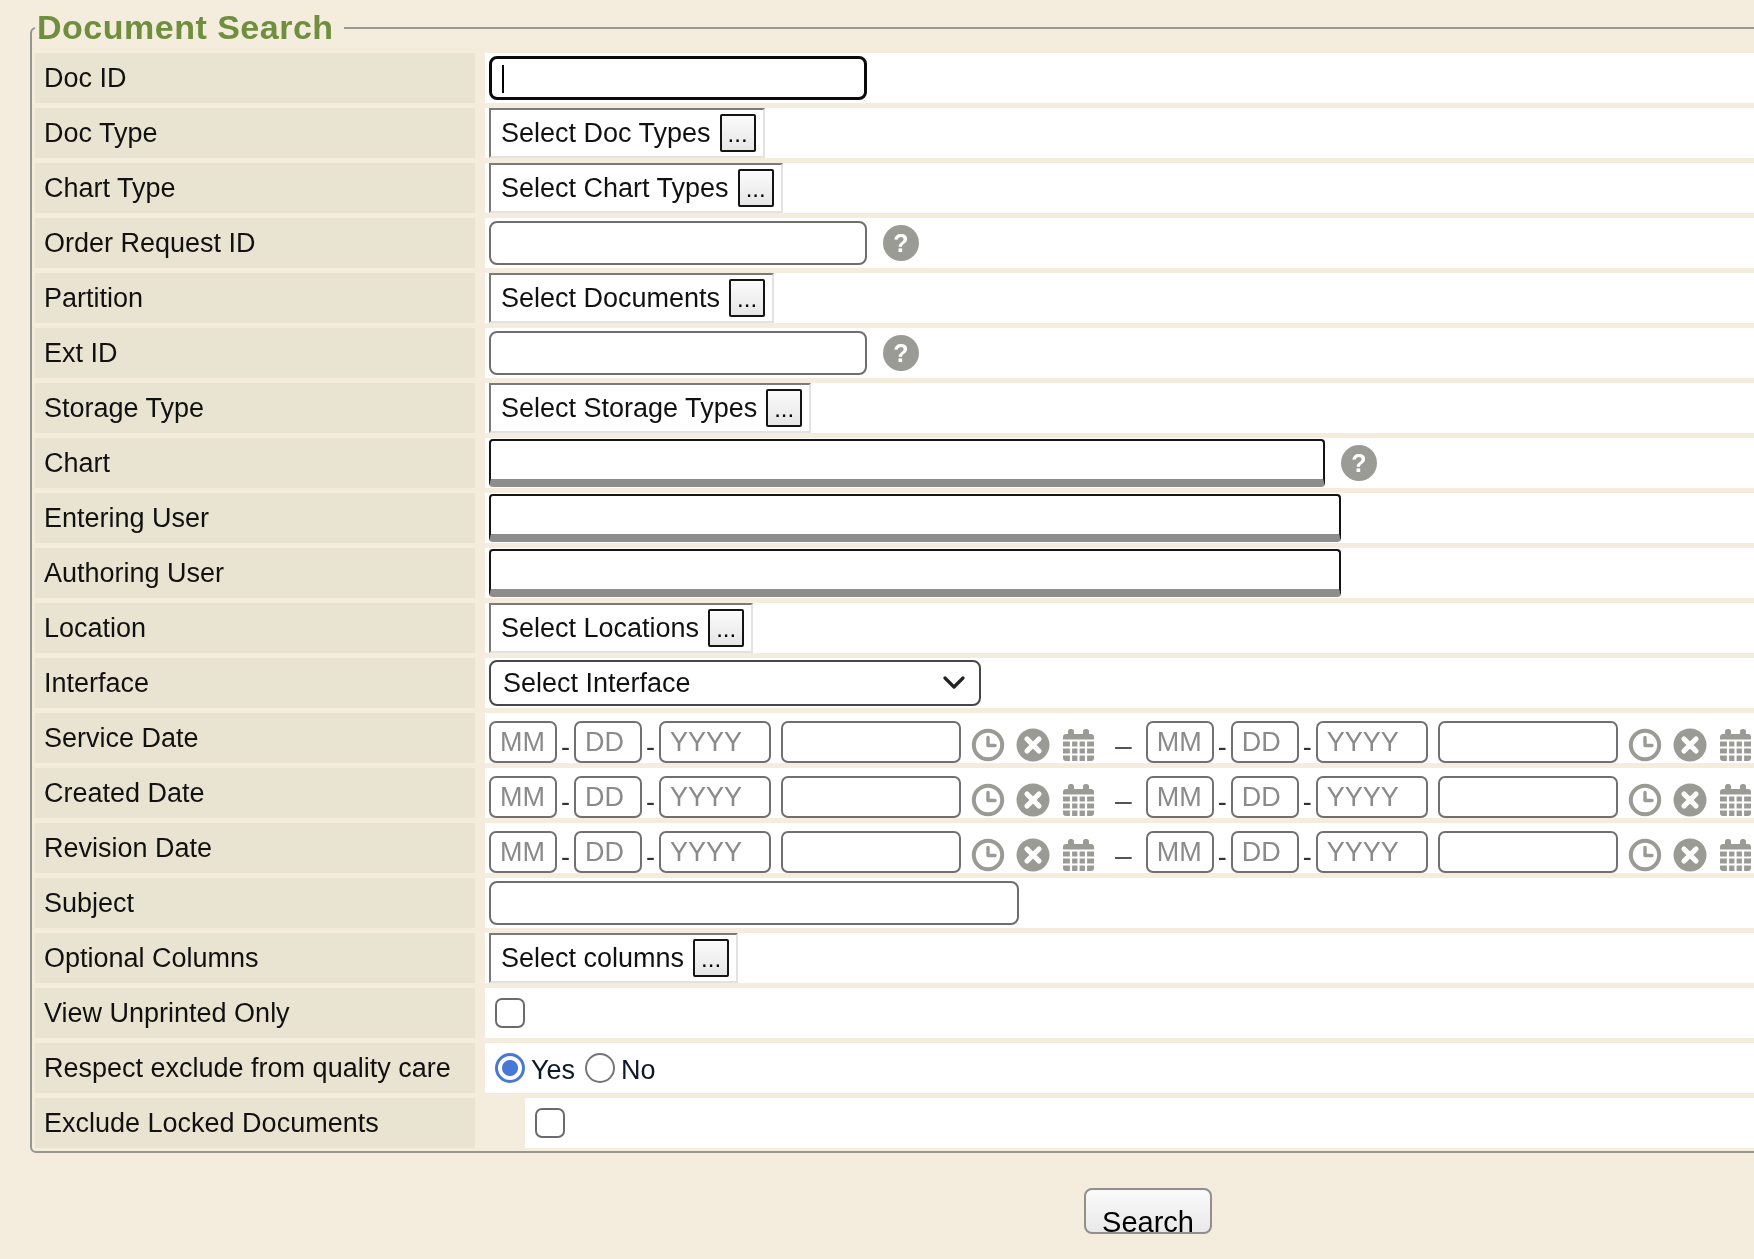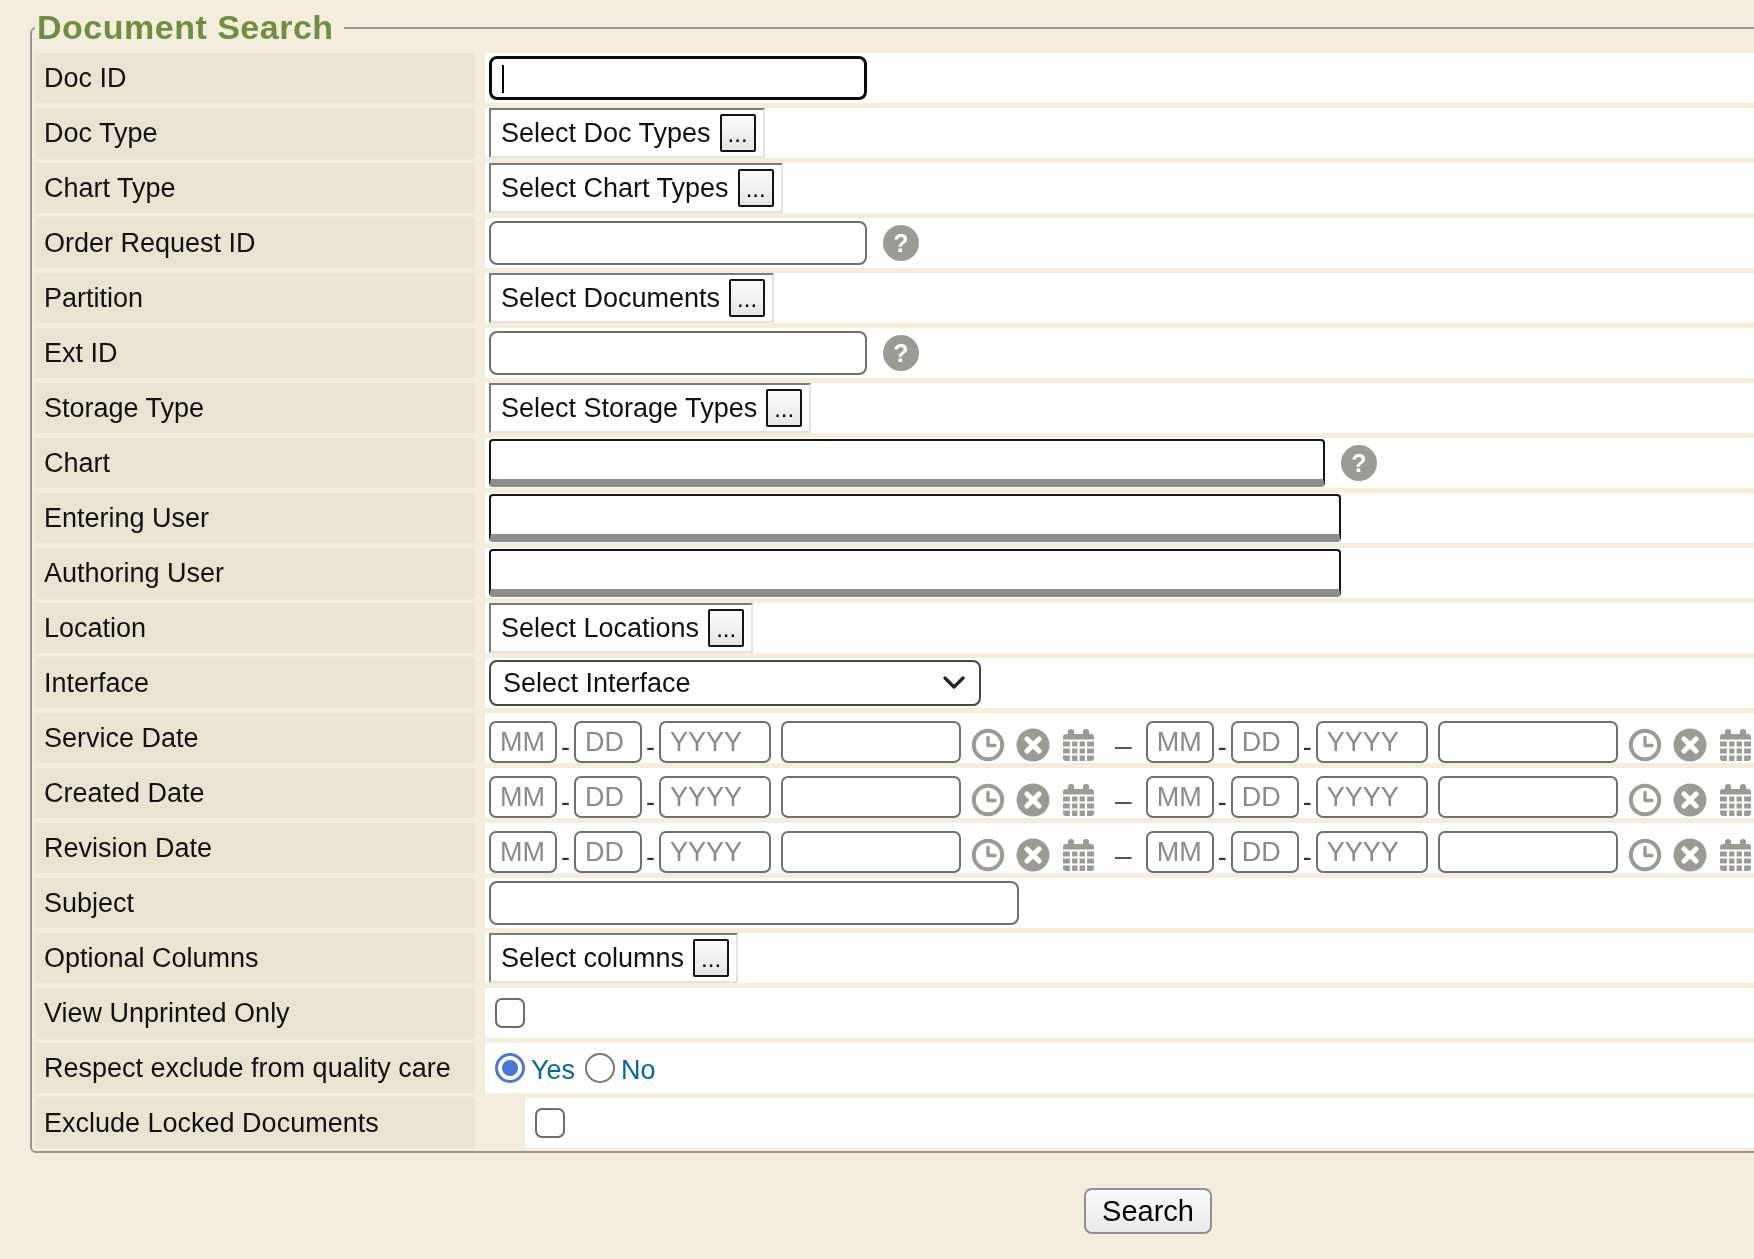--- a/index.html
+++ b/index.html
@@ -126,28 +126,28 @@
     appearance:none; -webkit-appearance:none;
     width:30px; height:30px; margin:0;
     border:2.5px solid #757575; border-radius:50%;
     background:#fff; cursor:pointer; flex:0 0 auto;
   }
   .radio:checked {
     border:3px solid #4877d7;
     background:radial-gradient(circle at 50% 50%, #4877d7 0 7.5px, #ffffff 8.5px);
   }
   .radio-group { display:flex; align-items:center; margin-left:6px; }
-  .radio-lbl { font-size:27px; color:#0369a1; margin:4px 10px 0 6px;text-align:right; }
+  .radio-lbl { font-size:27px; color:#0f172a; margin:4px 10px 0 6px;text-align:right; }
   
   .actions { padding-left:1084px; margin-top:35px; }
   .search-btn {
     min-width:128px; height:46px;
     border:2px solid #8f8f8f; border-radius:8px;
     background:linear-gradient(#fafafa,#e9e9e9);
-    font-size:29px; color:#000; padding:4px 16px;
+    font-size:29px; color:#000; padding:16px 16px;
     font-family:inherit; cursor:pointer;text-align:right;
   }
 </style>
 </head>
 <body>
 
 <fieldset class="panel">
   <legend>Document Search</legend>
 
   <div class="form-row">

